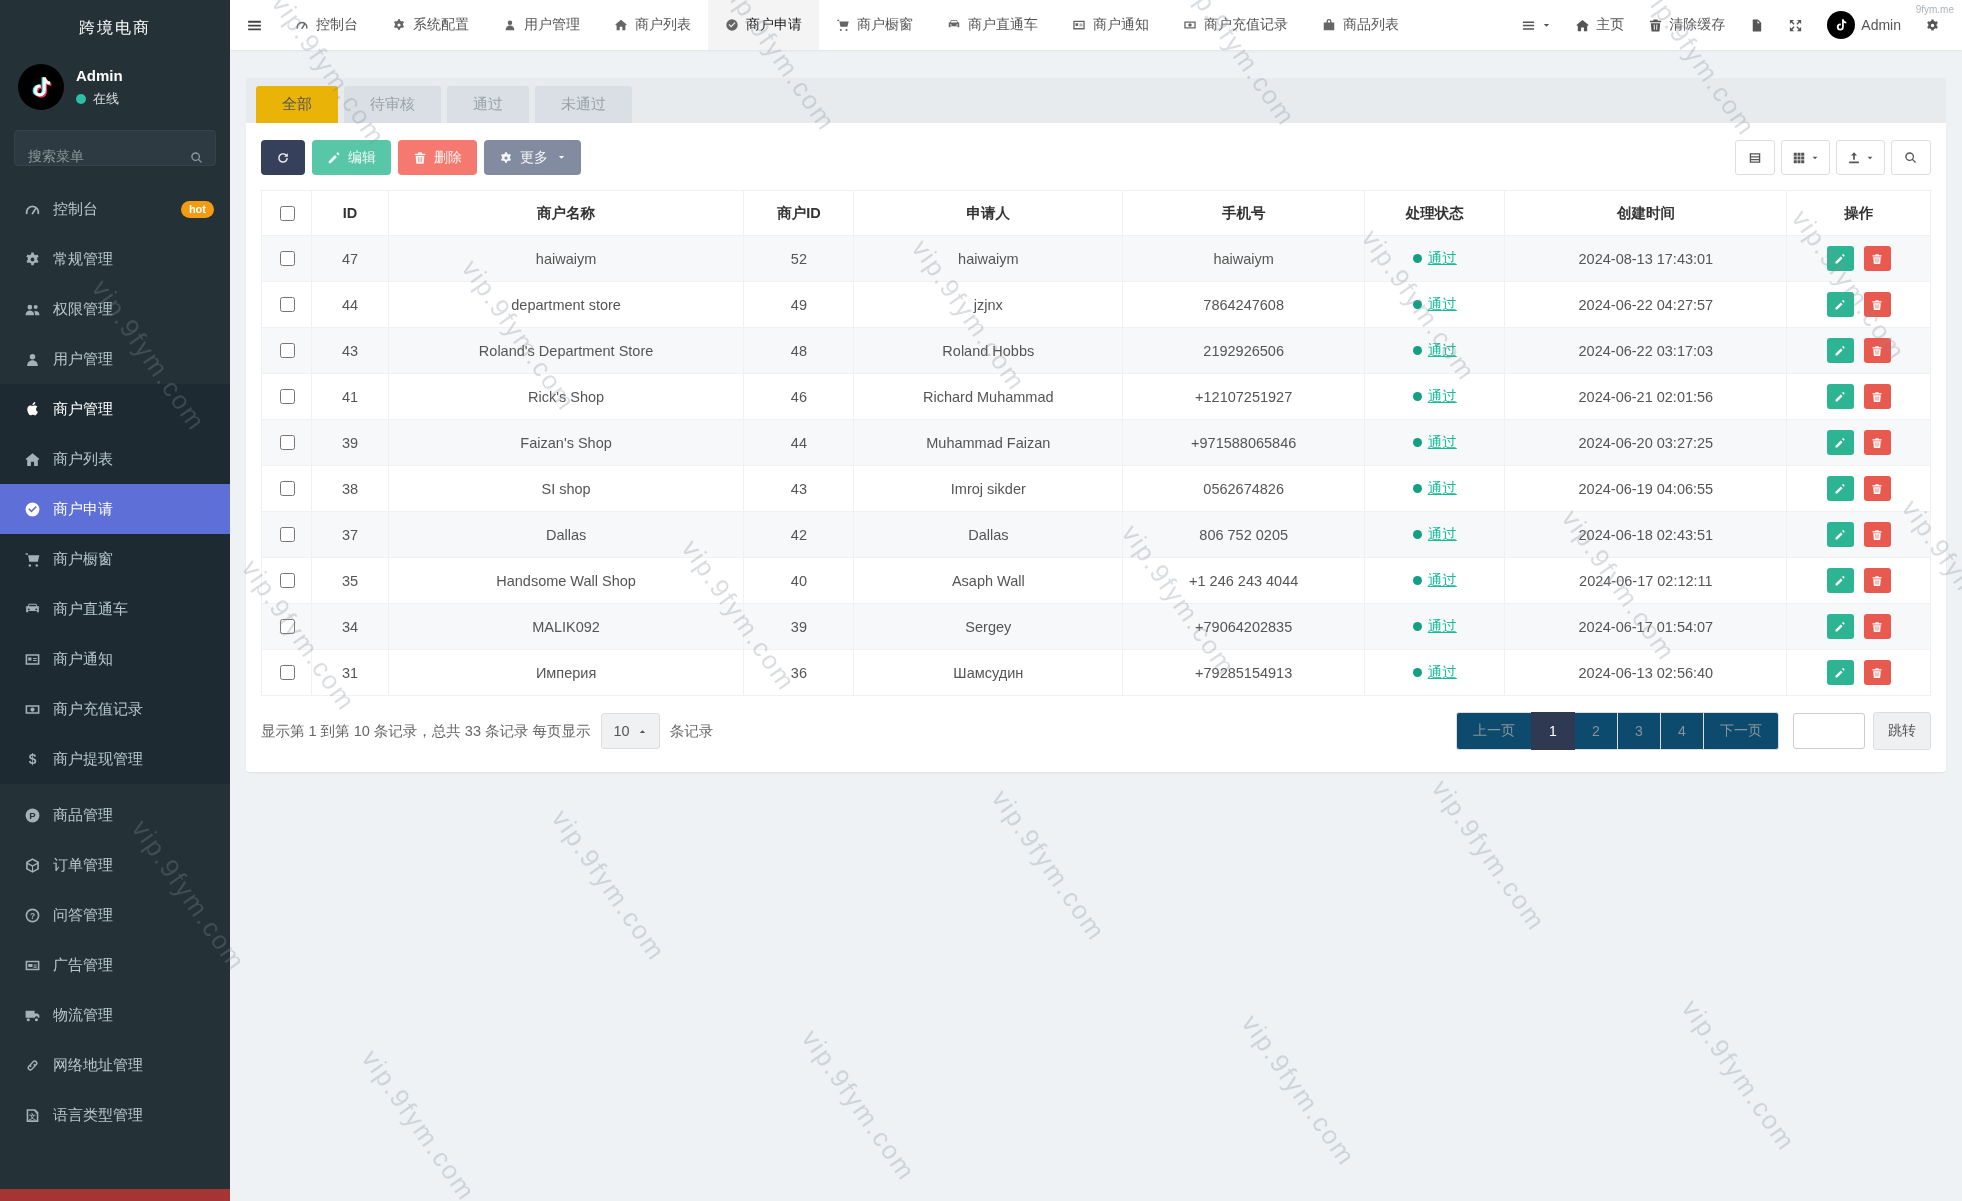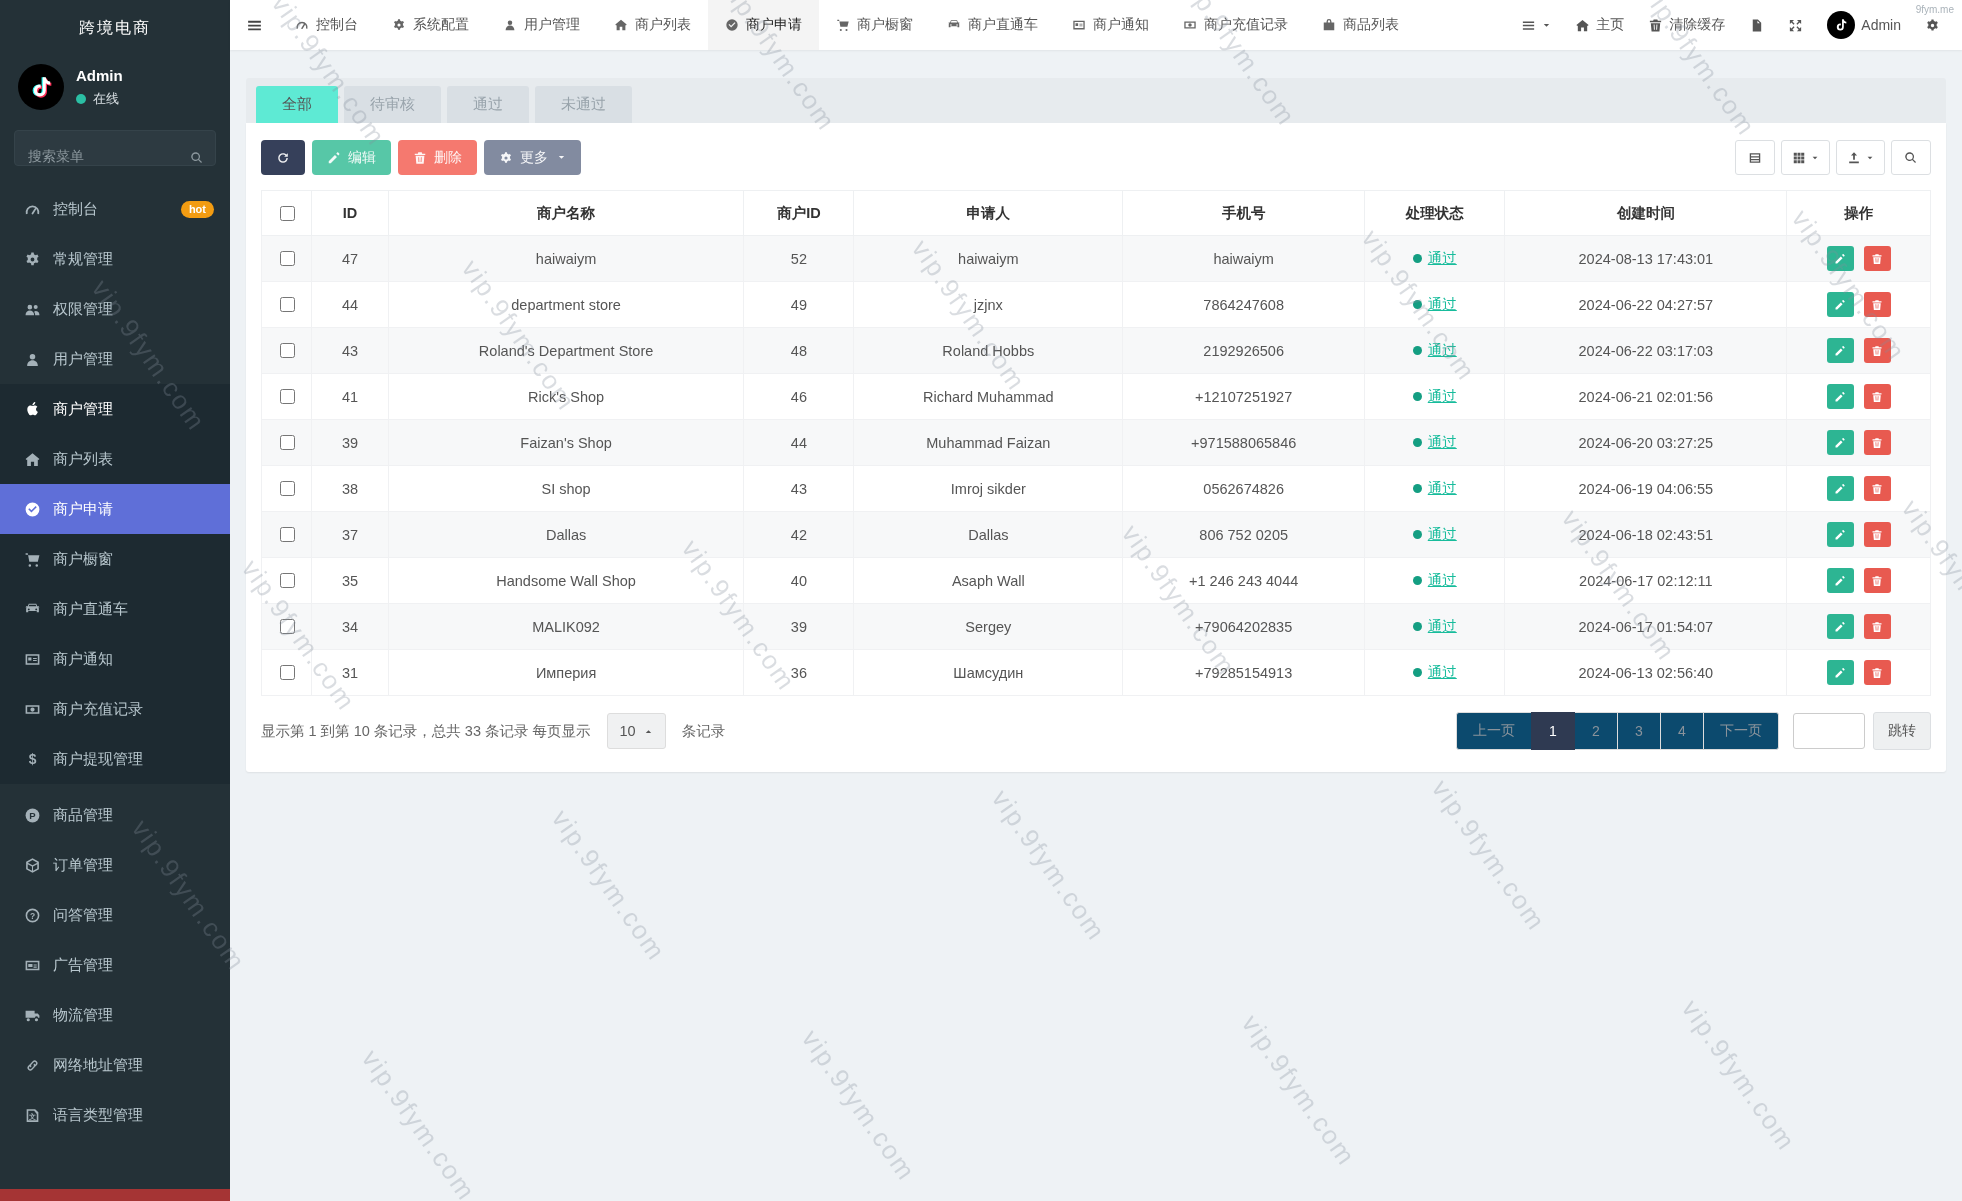--- a/index.html
+++ b/index.html
@@ -57,21 +57,21 @@
   .nbtn svg{width:15px;height:15px;color:#555;}
   .nbtn .caret{width:9px;height:9px;}
   .avatar-sm{width:28px;height:28px;border-radius:50%;background:#000;display:flex;align-items:center;justify-content:center;flex:none;}
   .avatar-sm svg{width:14px;height:14px;color:#fff;}
 
   
   .content{position:absolute;left:230px;top:50px;right:0;bottom:0;padding:28px 16px 0;}
   .filter-tabs{background:#e7ebee;padding:8px 10px 0;display:flex;gap:6px;border-radius:3px 3px 0 0;}
   .ftab{border:none;background:#d9dfe4;color:#98a3ab;font-size:15px;padding:0 26px;height:37px;
       border-radius:3px 3px 0 0;cursor:pointer;}
-  .ftab.active{background:#5eead4;color:#555;}
+  .ftab.active{background:#eab308;color:#555;}
   .panel{background:#fff;border-radius:0 0 3px 3px;box-shadow:0 1px 2px rgba(0,0,0,.07);padding:17px 15px 22px;}
 
   .toolbar{display:flex;align-items:flex-start;}
   .tb-left{display:flex;gap:7px;}
   .btn{height:35px;border:none;border-radius:4px;color:rgba(255,255,255,.92);font-size:14px;display:flex;
       align-items:center;gap:7px;padding:0 15px;cursor:pointer;}
   .btn svg{width:14px;height:14px;}
   .btn .caret{width:9px;height:9px;margin-left:2px;}
   .btn-refresh{background:#36405a;width:44px;justify-content:center;padding:0;}
   .btn-edit{background:#57c7a7;}
@@ -91,21 +91,21 @@
   .status{color:#18bc9c;display:inline-flex;align-items:center;gap:6px;cursor:pointer;text-decoration:none;}
   .status .dot2{width:9px;height:9px;background:#149e82;border-radius:50%;flex:none;}
   .status .st{text-decoration:underline;}
   .act{width:27px;height:25px;border:none;border-radius:3px;color:#fff;display:inline-flex;align-items:center;
       justify-content:center;margin:0 3px;cursor:pointer;vertical-align:middle;}
   .act svg{width:12px;height:12px;}
   .act.edit{background:#2db593;}
   .act.del{background:#e85a50;}
 
   .grid-footer{display:flex;align-items:center;margin-top:16px;color:#666;font-size:14.5px;}
-  .info{display:flex;align-items:center;gap:12px;}
+  .info{display:flex;align-items:center;gap:6px;}
   .pp-box{display:inline-flex;align-items:center;gap:8px;background:#f0f1f2;border:1px solid #ddd;border-radius:3px;
       height:36px;padding:0 12px;color:#555;cursor:pointer;margin:0 4px;}
   .pp-box svg{width:9px;height:9px;}
   .pager{margin-left:auto;display:flex;align-items:center;}
   #pager-group{display:flex;}
   .pg{height:38px;min-width:44px;background:#0c4a6e;border:1px solid #ddd;color:#8a939b;font-size:14px;
       margin-left:-1px;cursor:pointer;padding:0 16px;}
   .pg.num{padding:0;}
   .pg.first{border-radius:3px 0 0 3px;margin-left:0;}
   .pg.last{border-radius:0 3px 3px 0;}

